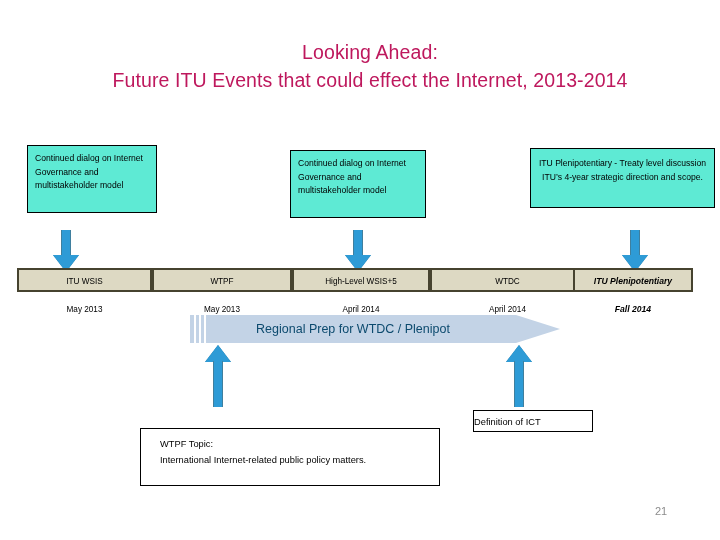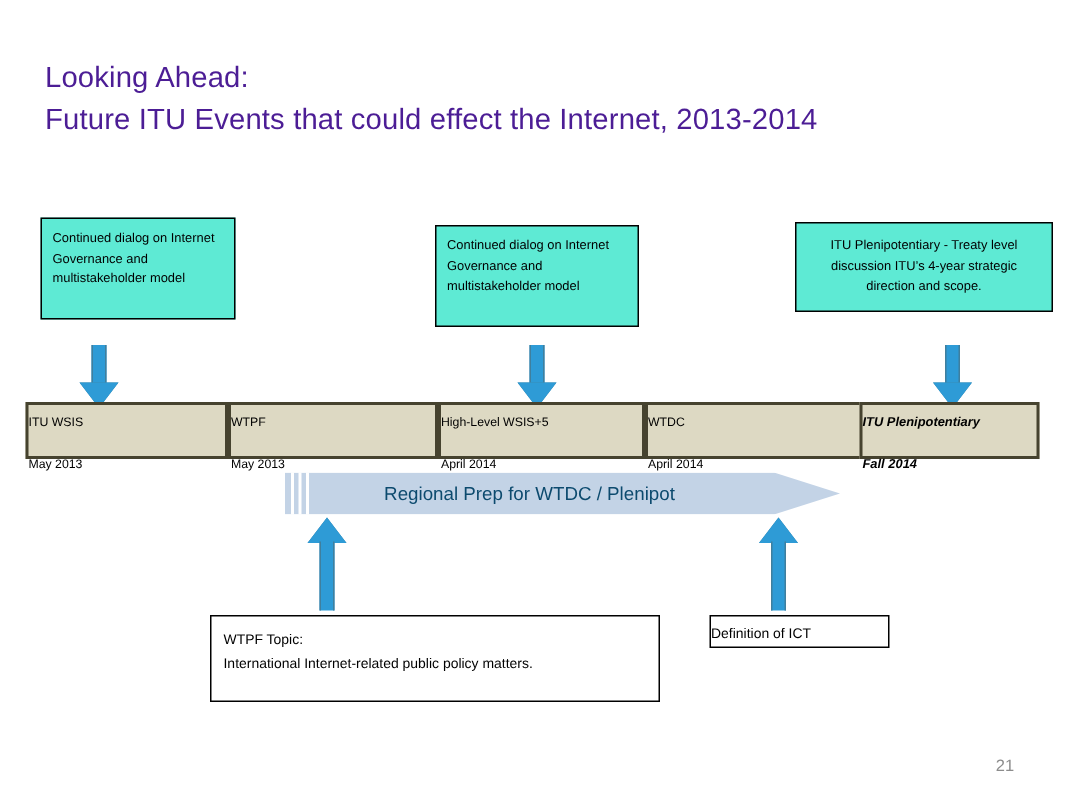--- a/index.html
+++ b/index.html
@@ -18,27 +18,27 @@
   #slide {
     position: absolute;
     left: 0; top: 0;
     width: 720px;
     height: 540px;
   }
 
   
   .title-block {
     position: absolute;
-    left: 30px;
+    left: 40px;
     top: 38px;
     width: 660px;
-    text-align: left;
+    text-align: center;
     font-size: 19.5px;
     line-height: 28px;
-    color: #4c1d95;
+    color: #be185d;
     font-weight: 400;
     letter-spacing: 0.1px;
   }
   .title-line1 { display: block; }
   .title-line2 { display: block; }
 
   
   .callout {
     position: absolute;
     background: #5eead4;
@@ -46,21 +46,21 @@
     box-sizing: border-box;
     font-size: 8.6px;
     line-height: 13.6px;
     color: #000;
     padding: 6px 7px 4px 7px;
   }
   .callout.center { text-align: center; }
 
   #callout-1 { left: 27px;  top: 145px; width: 130px; height: 68px; }
   #callout-2 { left: 290px; top: 150px; width: 136px; height: 68px; }
-  #callout-3 { left: 530px; top: 148px; width: 172px; height: 60px;
+  #callout-3 { left: 530px; top: 148px; width: 185px; height: 60px;
                padding-top: 8px; }
 
   
   .arrow-down {
     position: absolute;
     width: 26px;
     height: 42px;
   }
   .arrow-down .shaft {
     position: absolute;
@@ -122,25 +122,25 @@
   
   #timeline {
     position: absolute;
     left: 17px;
     top: 268px;
     height: 38px;
   }
   .tl-cell {
     position: absolute;
     top: 0;
-    height: 38px;
+    height: 24px;
     background: #ddd9c3;
     border: 2px solid #46432f;
     box-sizing: border-box;
-    text-align: left;
+    text-align: center;
     font-size: 8.2px;
     line-height: 11.5px;
     color: #000;
     padding-top: 6px;
   }
   .tl-cell.bold { font-weight: bold; font-size: 8.6px; }
   .tl-line2 { display: block; margin-top: 16px; }
 
   #tl-0 { left: 0px;   width: 135px; }
   #tl-1 { left: 135px; width: 140px; }
@@ -182,27 +182,27 @@
     text-align: center;
     font-size: 12.5px;
     color: #0c4a6e;
     line-height: 18px;
   }
 
   
   #bottom-box-1 {
     position: absolute;
     left: 140px;
-    top: 410px;
+    top: 428px;
     width: 300px;
     height: 58px;
     background: #ffffff;
     border: 1px solid #000;
     box-sizing: border-box;
-    padding: 7px 8px;
+    padding: 7px 19px;
     font-size: 9.3px;
     line-height: 16px;
   }
   #bottom-box-2 {
     position: absolute;
     left: 473px;
     top: 410px;
     width: 120px;
     height: 22px;
     background: #ffffff;
@@ -213,21 +213,20 @@
     line-height: 14px;
   }
   .bb-line { display: block; }
 
   
   #page-number {
     position: absolute;
     left: 655px;
     top: 505px;
     width: 30px;
-    text-align: center;
     font-size: 11px;
     color: #8c8c8c;
   }
 </style>
 </head>
 <body>
 
 <div id="slide">
 
   <div class="title-block">

